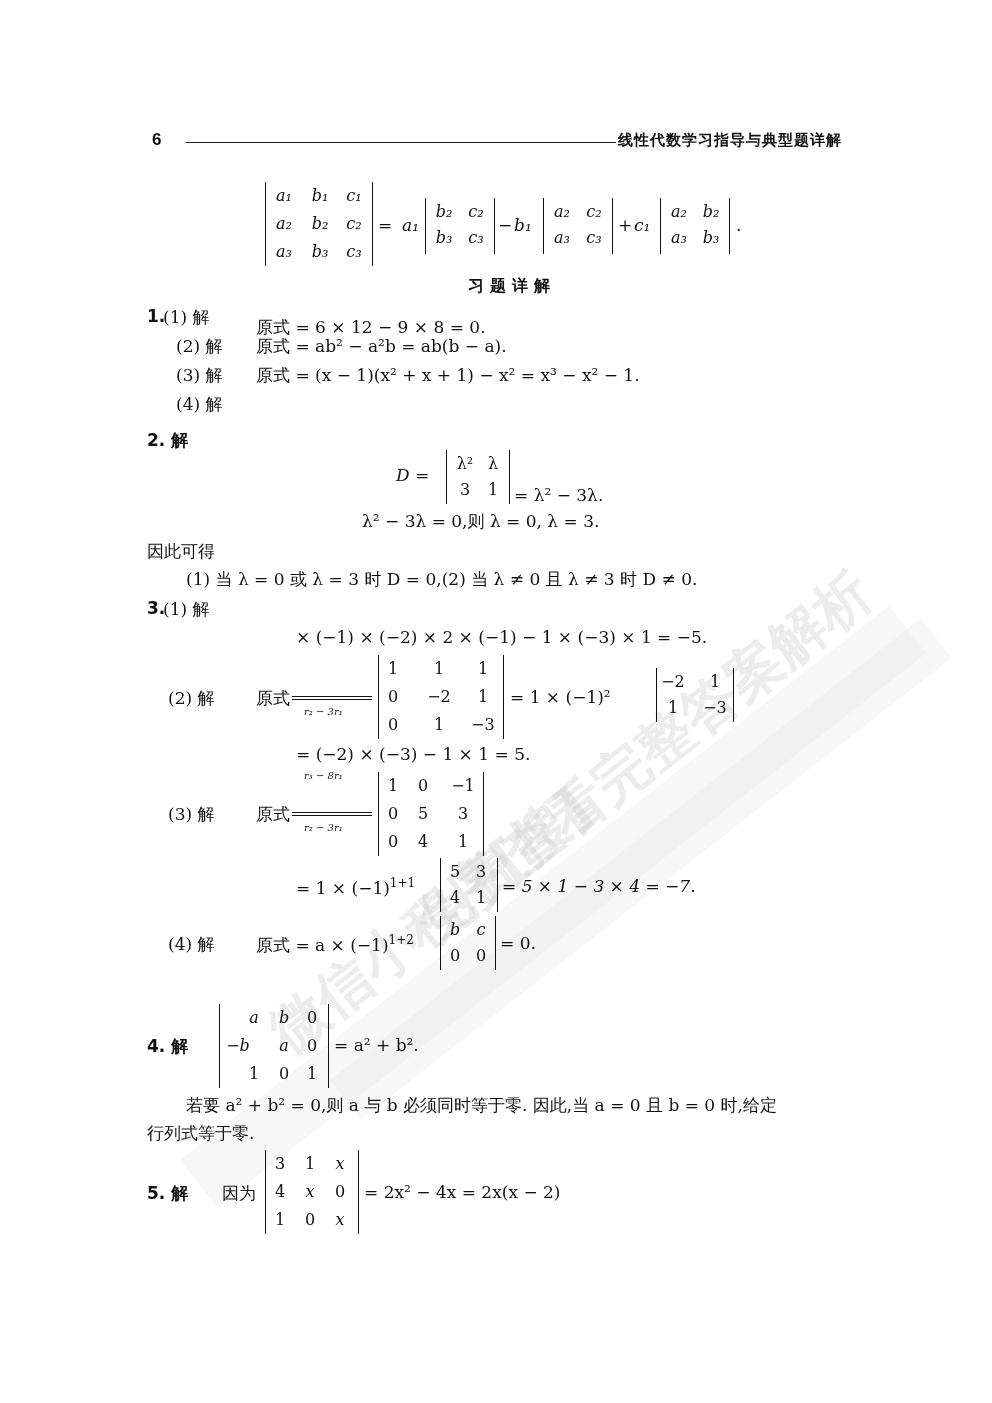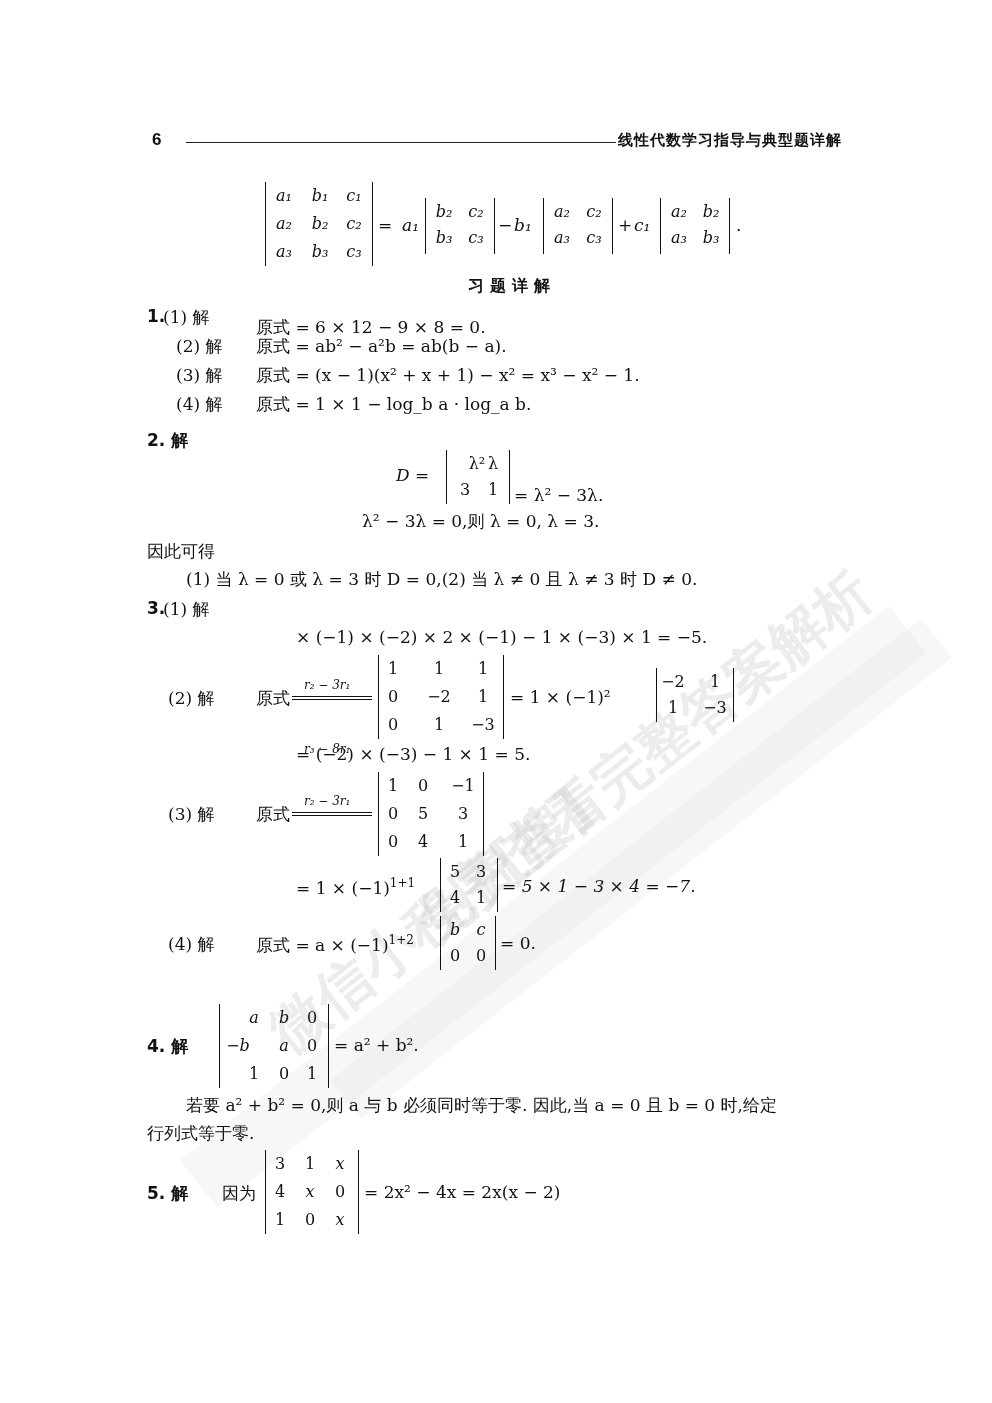--- a/index.html
+++ b/index.html
@@ -10,21 +10,21 @@
   .hdr-num { left: 152px; top: 130px; font-family: "Liberation Sans", "DejaVu Sans", sans-serif; font-weight: bold; font-size: 17px; }
   .hdr-rule { left: 186px; top: 142px; width: 430px; height: 1px; background: #222; }
   .hdr-title { left: 618px; top: 131px; font-family: "DejaVu Sans", sans-serif; font-weight: bold; font-size: 15px; letter-spacing: 1px; }
   .txt { font-size: 17px; }
   .it { font-style: italic; }
   .sup { font-size: 12px; vertical-align: super; }
   .bold { font-weight: bold; font-family: "DejaVu Sans", sans-serif; }
   .det { position: absolute; border-left: 1.3px solid #111; border-right: 1.3px solid #111; }
   .det .cell { position: absolute; font-size: 16px; text-align: center; width: 28px; }
   .sec-title { left: 468px; top: 276px; font-family: "DejaVu Sans", sans-serif; font-weight: bold; font-size: 16px; letter-spacing: 6px; }
-  .op { position: absolute; font-size: 12px; }
+  .op { position: absolute; font-size: 10px; margin-top: 28px; }
   .dbl { position: absolute; border-top: 1px solid #111; border-bottom: 1px solid #111; height: 2px; }
   .wm { position: absolute; font-family: "DejaVu Sans", sans-serif; font-weight: bold; color: rgba(200,200,200,0.35);
         font-size: 56px; transform-origin: left top; transform: rotate(-38deg); white-space: nowrap; pointer-events: none; }
   .stripe { position: absolute; background: rgba(225,225,225,0.28); transform: rotate(-38deg); transform-origin: left top; pointer-events: none; }
 </style>
 </head>
 <body>
 
 <div class="page">
 
@@ -77,26 +77,25 @@
   <div class="abs sec-title">习题详解</div>
 
   <span class="abs txt bold" style="left:147px; top:306px;">1.</span>
   <span class="abs txt" style="left:163px; top:306px;">(1) 解</span>
   <span class="abs txt" style="left:256px; top:316px;">原式 = 6 × 12 − 9 × 8 = 0.</span>
   <span class="abs txt" style="left:176px; top:335px;">(2) 解</span>
   <span class="abs txt" style="left:256px; top:335px;">原式 = ab² − a²b = ab(b − a).</span>
   <span class="abs txt" style="left:176px; top:364px;">(3) 解</span>
   <span class="abs txt" style="left:256px; top:364px;">原式 = (x − 1)(x² + x + 1) − x² = x³ − x² − 1.</span>
   <span class="abs txt" style="left:176px; top:393px;">(4) 解</span>
-  <span class="abs txt" style="left:256px; top:393px;">原式 = 1 × 1 − log_b a · log_a b.</span>
 
   <span class="abs txt bold" style="left:147px; top:429px;">2. 解</span>
   <span class="abs txt it" style="left:396px; top:465px;">D =</span>
   <div class="det" style="left:446px; top:450px; width:62px; height:54px;">
-    <span class="cell" style="left:16px;top:4px">λ²</span>
+    <span class="cell" style="left:4px;top:4px">λ²</span>
     <span class="cell" style="left:32px;top:4px">λ</span>
     <span class="cell" style="left:4px;top:30px">3</span>
     <span class="cell" style="left:32px;top:30px">1</span>
   </div>
   <span class="abs txt" style="left:514px; top:465px;margin-top:20px;">= λ² − 3λ.</span>
   <span class="abs txt" style="left:362px; top:510px;">λ² − 3λ = 0,则 λ = 0,   λ = 3.</span>
   <span class="abs txt" style="left:147px; top:540px;">因此可得</span>
   <span class="abs txt" style="left:186px; top:568px;">(1) 当 λ = 0 或 λ = 3 时 D = 0,(2) 当 λ ≠ 0 且 λ ≠ 3 时 D ≠ 0.</span>
 
   <span class="abs txt bold" style="left:147px; top:598px;">3.</span>

